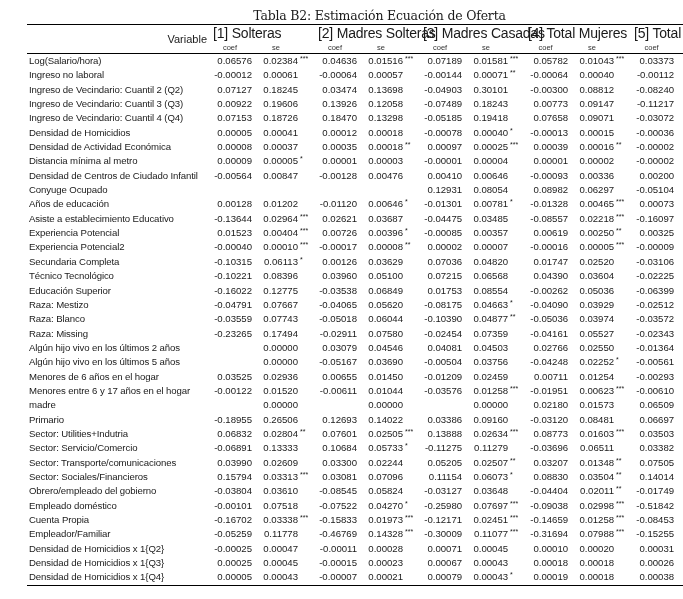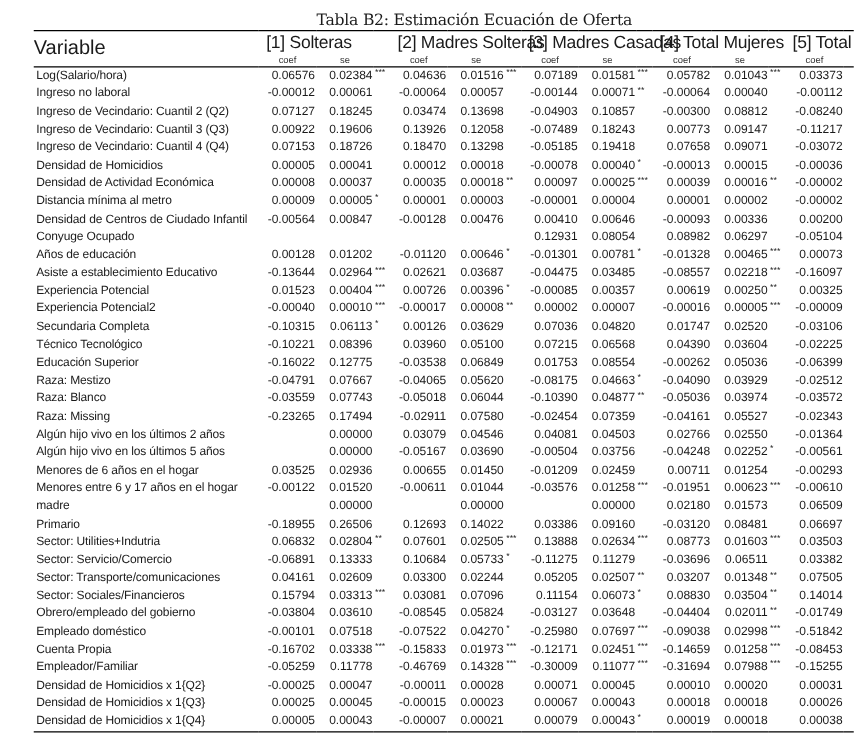--- a/index.html
+++ b/index.html
@@ -4,21 +4,21 @@
 <style>
   html, body { margin: 0; padding: 0; background: #ffffff; }
   body { width: 683px; height: 599px; overflow: hidden; font-family: "Liberation Sans", sans-serif; color: #1a1a1a; }
   .wrap { position: relative; left: 27px; top: 8px; width: 665px; }
   .title { text-align: center; font-family: "DejaVu Serif", serif; font-size: 12.5px; letter-spacing: -0.2px; height: 16px; line-height: 16px; padding-left: 40px; }
   table { border-collapse: collapse; width: 660px; table-layout: fixed; }
   .rule-top { border-top: 1.5px solid #000; }
   .rule-mid { border-bottom: 1.2px solid #000; }
   .rule-bot { border-bottom: 1.5px solid #000; }
   th, td { padding: 0; white-space: nowrap; overflow: visible; }
-  th.var { font-weight: normal; font-size: 16px; text-align: left; vertical-align: middle; }
+  th.var { font-weight: normal; font-size: 11px; text-align: right; vertical-align: middle; }
   th.grp { font-weight: normal; font-size: 14px; text-align: left; height: 14px; letter-spacing: -0.2px; }
   th.sub { font-weight: normal; font-size: 7.5px; height: 12px; color: #333; text-align: center; }
   td { font-size: 9.6px; height: 14.35px; line-height: 14.35px; }
   td.name { text-align: left; padding-left: 2px; letter-spacing: -0.1px; }
   td.num { text-align: right; padding-right: 1px; }
   td.star { font-size: 7px; vertical-align: top; line-height: 10px; padding-left: 1px; text-align: left; }
 </style>
 </head>
 <body>
 
@@ -105,21 +105,21 @@
         </tr>
         <tr>
           <td class="name">Ingreso de Vecindario: Cuantil 2 (Q2)</td>
           <td class="num">0.07127</td>
           <td class="num">0.18245</td>
           <td class="star"></td>
           <td class="num">0.03474</td>
           <td class="num">0.13698</td>
           <td class="star"></td>
           <td class="num">-0.04903</td>
-          <td class="num">0.10857</td>
+          <td class="num">0.30101</td>
           <td class="star"></td>
           <td class="num">-0.00300</td>
           <td class="num">0.08812</td>
           <td class="star"></td>
           <td class="num">-0.08240</td>
           <td class="num">0.06464</td>
         </tr>
         <tr>
           <td class="name">Ingreso de Vecindario: Cuantil 3 (Q3)</td>
           <td class="num">0.00922</td>
@@ -540,21 +540,21 @@
           <td class="num">0.11279</td>
           <td class="star"></td>
           <td class="num">-0.03696</td>
           <td class="num">0.06511</td>
           <td class="star"></td>
           <td class="num">0.03382</td>
           <td class="num">0.01593</td>
         </tr>
         <tr>
           <td class="name">Sector: Transporte/comunicaciones</td>
-          <td class="num">0.04161</td>
+          <td class="num">0.03990</td>
           <td class="num">0.02609</td>
           <td class="star"></td>
           <td class="num">0.03300</td>
           <td class="num">0.02244</td>
           <td class="star"></td>
           <td class="num">0.05205</td>
           <td class="num">0.02507</td>
           <td class="star">**</td>
           <td class="num">0.03207</td>
           <td class="num">0.01348</td>

